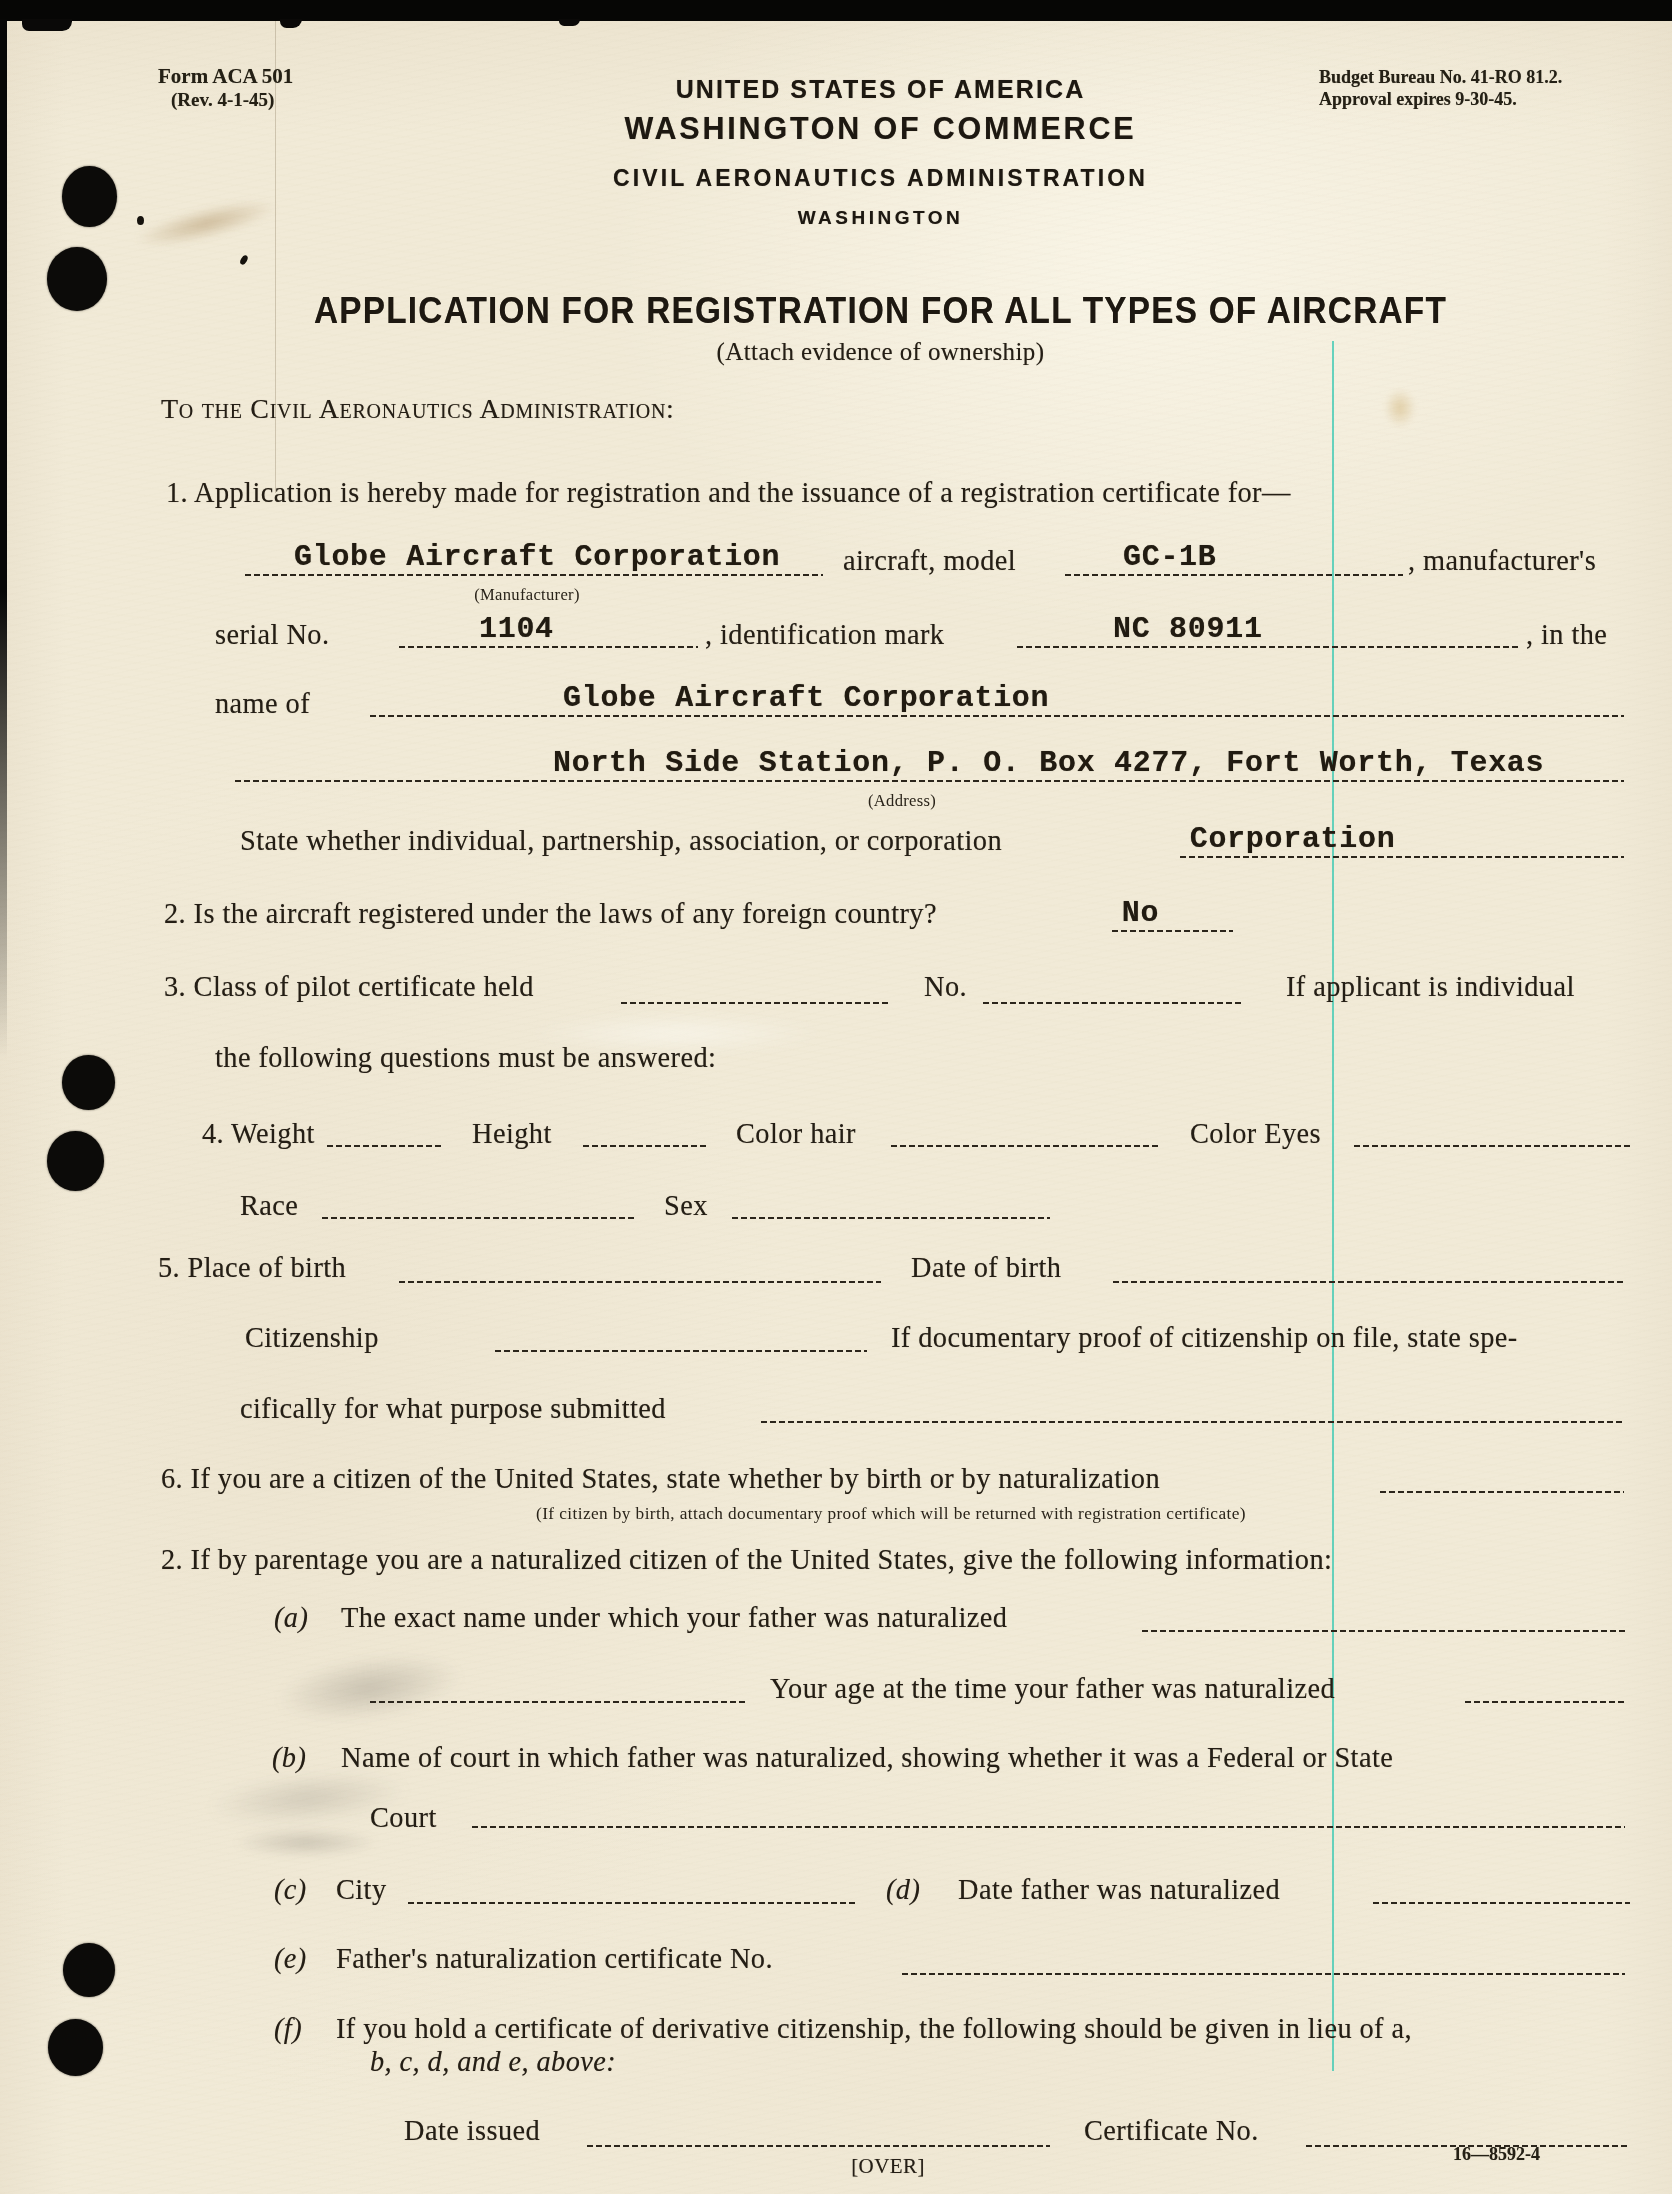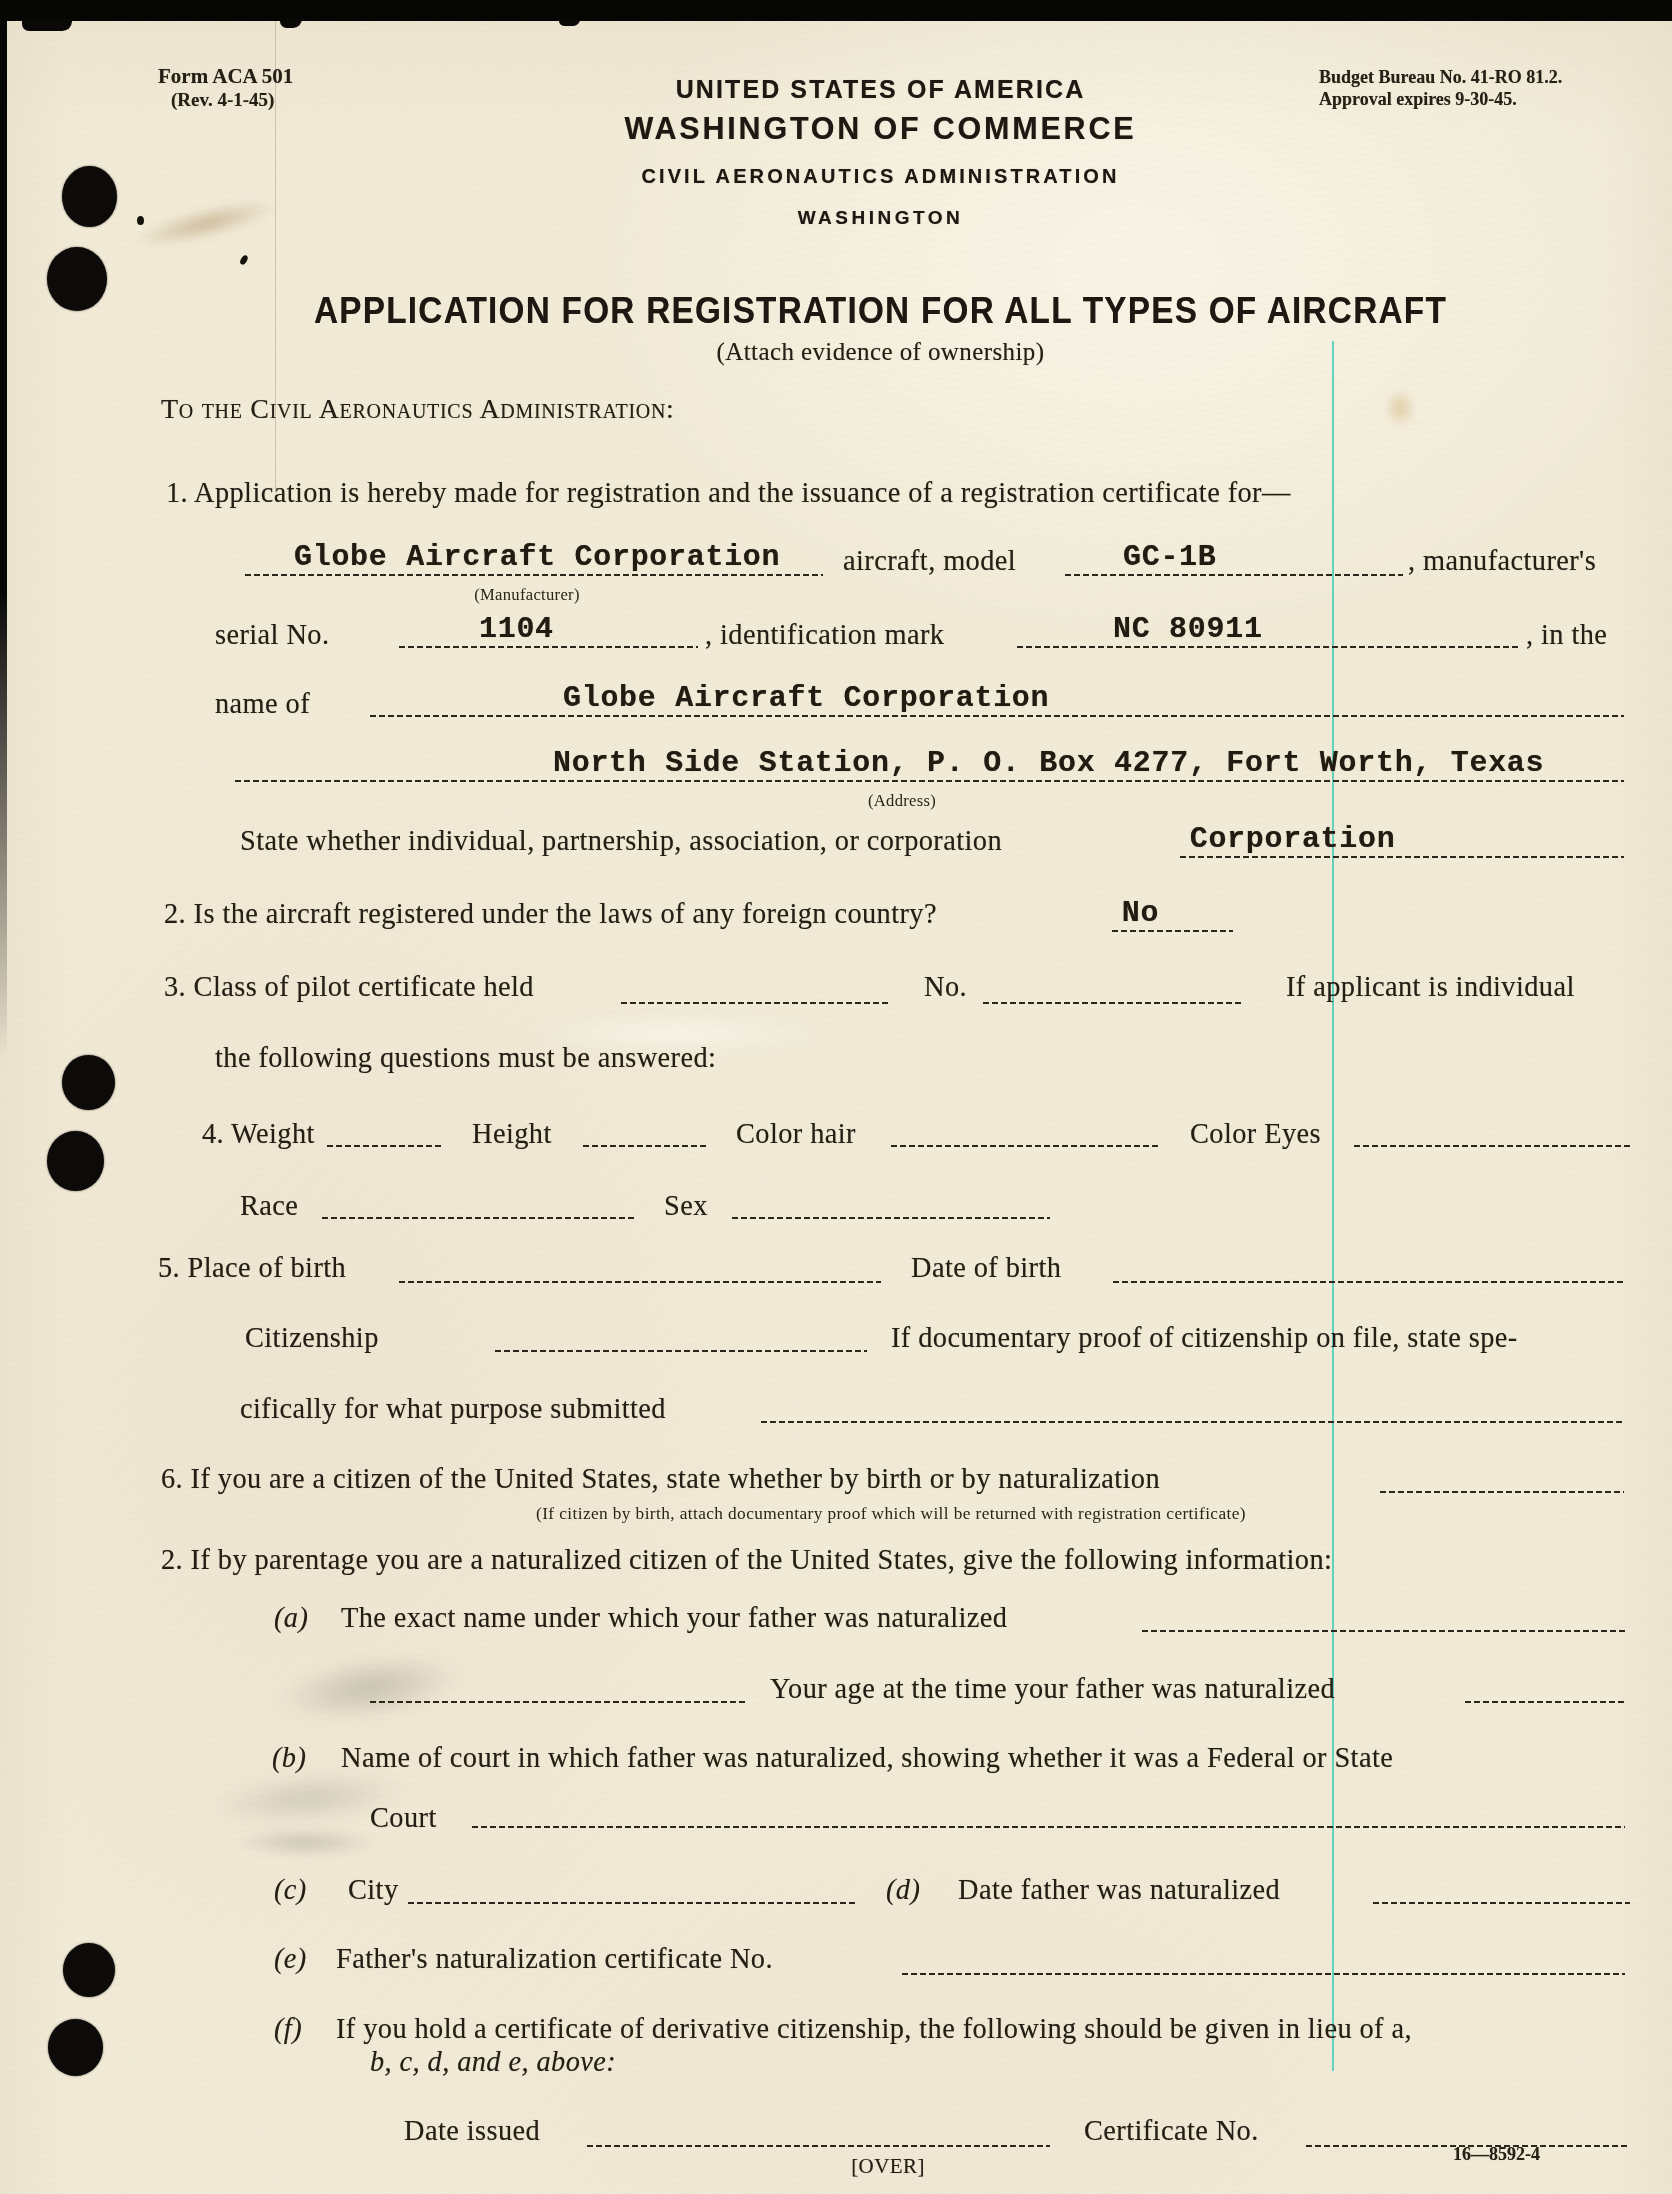--- a/index.html
+++ b/index.html
@@ -81,21 +81,21 @@
   <div class="smudge" style="left:527px;top:1014px;width:298px;height:39px;
        background:radial-gradient(closest-side, rgba(250,248,240,0.7), rgba(250,248,240,0));filter:blur(6.2px);"></div>
 
   <div class="meta" style="left:158px;top:64px;font-size:21px;">Form ACA 501</div>
   <div class="meta" style="left:171px;top:89px;font-size:19px;">(Rev. 4-1-45)</div>
   <div class="meta" style="left:1319px;top:67px;font-size:18px;">Budget Bureau No. 41-RO 81.2.</div>
   <div class="meta" style="left:1319px;top:89px;font-size:18px;">Approval expires 9-30-45.</div>
 
   <div class="hdr" style="top:75px;font-size:25px;letter-spacing:2.1px;">UNITED STATES OF AMERICA</div>
   <div class="hdr" style="top:111px;font-size:30.5px;letter-spacing:2.8px;">WASHINGTON OF COMMERCE</div>
-  <div class="hdr" style="top:165px;font-size:20px;letter-spacing:3.1px;">CIVIL AERONAUTICS ADMINISTRATION</div>
+  <div class="hdr" style="top:165px;font-size:23px;letter-spacing:3.1px;">CIVIL AERONAUTICS ADMINISTRATION</div>
   <div class="hdr" style="top:207px;font-size:19px;letter-spacing:3.5px;">WASHINGTON</div>
 
   <div class="hdr title-main" style="top:290px;">APPLICATION FOR REGISTRATION FOR ALL TYPES OF AIRCRAFT</div>
   <div class="print" style="left:90px;top:338px;width:1581px;text-align:center;font-size:25px;">(Attach evidence of ownership)</div>
 
   <div class="print smallcaps" style="left:161px;top:393px;font-size:28px;letter-spacing:0.7px;">To the Civil Aeronautics Administration:</div>
 
   <div class="print" style="left:166px;top:477px;">1. Application is hereby made for registration and the issuance of a registration certificate for—</div>
 
   <div class="leader" style="left:245px;top:539px;width:578px;">
@@ -185,21 +185,21 @@
   <div class="print" style="left:770px;top:1673px;">Your age at the time your father was naturalized</div>
   <div class="leader" style="left:1465px;top:1666px;width:160px;"></div>
 
   <div class="print lab" style="left:272px;top:1742px;">(b)</div>
   <div class="print" style="left:341px;top:1742px;">Name of court in which father was naturalized, showing whether it was a Federal or State</div>
 
   <div class="print" style="left:370px;top:1802px;">Court</div>
   <div class="leader" style="left:472px;top:1791px;width:1153px;"></div>
 
   <div class="print lab" style="left:274px;top:1874px;">(c)</div>
-  <div class="print" style="left:336px;top:1874px;margin-left:12px;">City</div>
+  <div class="print" style="left:336px;top:1874px;">City</div>
   <div class="leader" style="left:408px;top:1867px;width:449px;"></div>
   <div class="print lab" style="left:886px;top:1874px;">(d)</div>
   <div class="print" style="left:958px;top:1874px;">Date father was naturalized</div>
   <div class="leader" style="left:1373px;top:1867px;width:257px;"></div>
 
   <div class="print lab" style="left:274px;top:1943px;">(e)</div>
   <div class="print" style="left:336px;top:1943px;">Father's naturalization certificate No.</div>
   <div class="leader" style="left:902px;top:1938px;width:723px;"></div>
 
   <div class="print lab" style="left:274px;top:2013px;">(f)</div>

